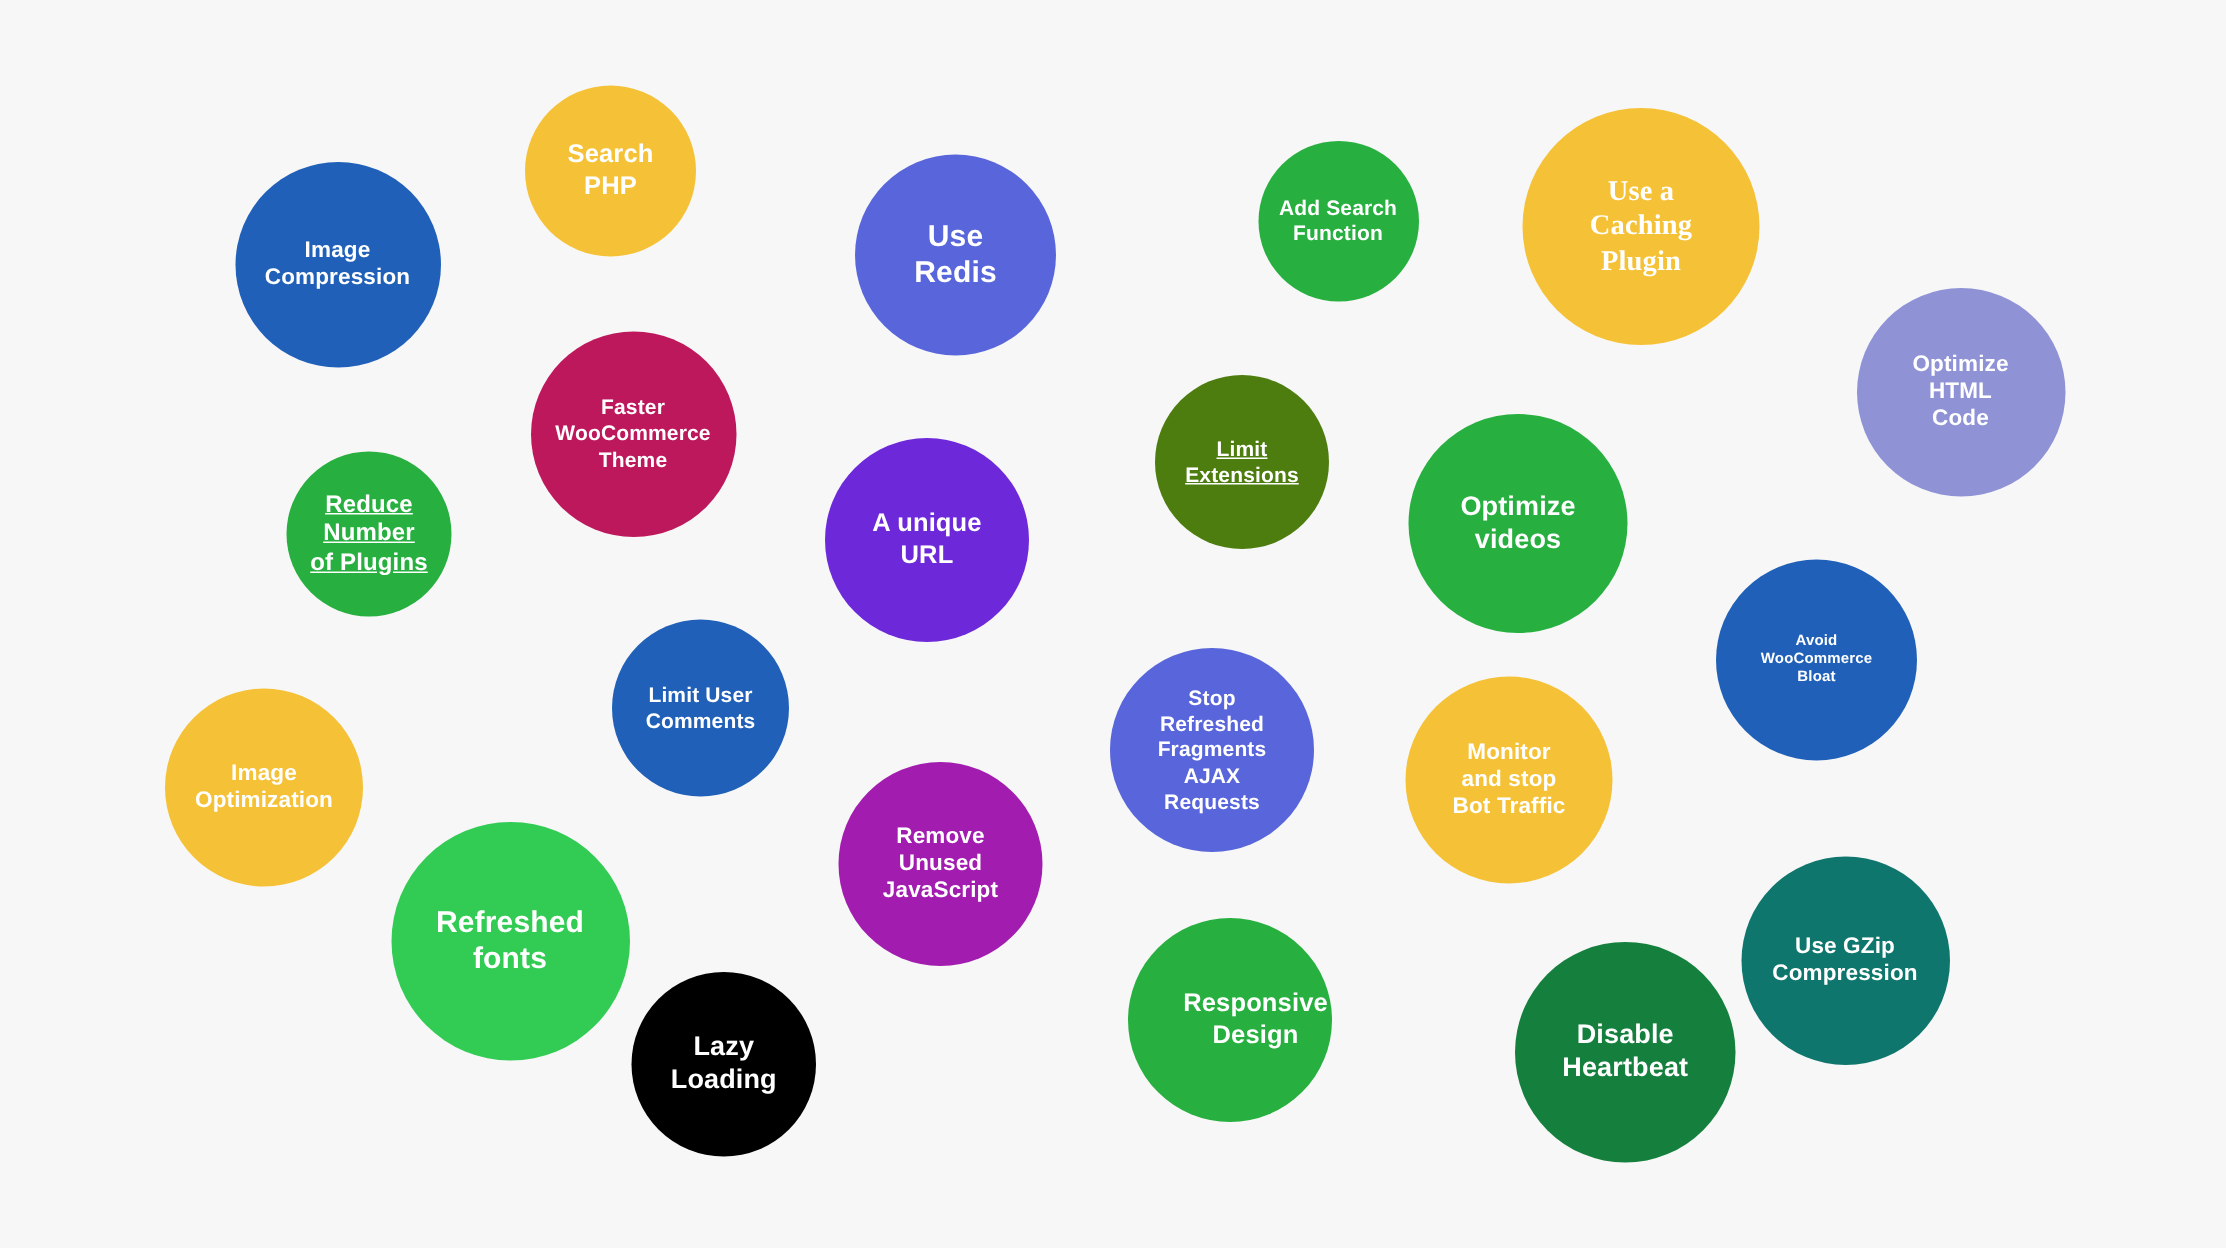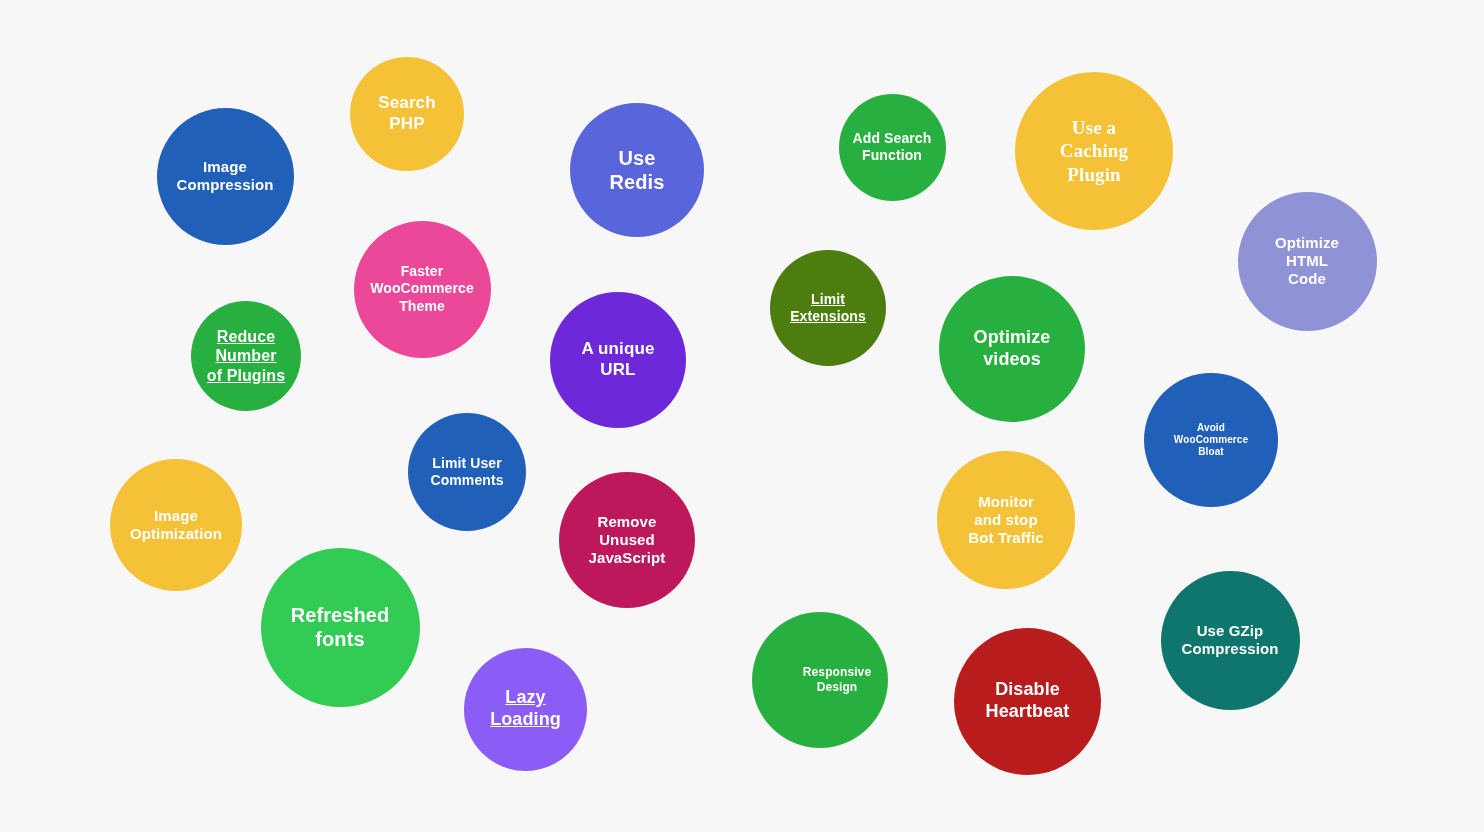--- a/index.html
+++ b/index.html
@@ -63,21 +63,21 @@
     <div class="bubble" style="width: 158px; height: 158px; left: 1015px; top: 72px; background: rgb(245, 194, 55); font-family: Liberation Serif, serif;">
       <span class="label" style="font-size: 19px;">Use a
 Caching
 Plugin</span>
     </div>
     <div class="bubble" style="width: 139px; height: 139px; left: 1237.5px; top: 191.5px; background: rgb(143, 147, 214);">
       <span class="label" style="font-size: 15px;">Optimize
 HTML
 Code</span>
     </div>
-    <div class="bubble" style="width: 137px; height: 137px; left: 353.5px; top: 220.5px; background: #ec4899; text-align: center;">
+    <div class="bubble" style="width: 137px; height: 137px; left: 353.5px; top: 220.5px; background: #be185d; text-align: center;">
       <span class="label" style="font-size: 14px;">Faster
 WooCommerce
 Theme</span>
     </div>
     <div class="bubble" style="width: 116px; height: 116px; left: 770px; top: 250px; background: #4d7c0f; text-decoration: underline;">
       <span class="label" style="font-size: 14px;">Limit
 Extensions</span>
     </div>
     <div class="bubble" style="width: 110px; height: 110px; left: 191px; top: 301px; background: rgb(39, 176, 63);">
       <span class="label" style="font-size: 16px; text-decoration: underline;">Reduce
@@ -98,43 +98,50 @@
 Bloat</span>
     </div>
     <div class="bubble" style="width: 118px; height: 118px; left: 408px; top: 413px; background: rgb(32, 96, 184);">
       <span class="label" style="font-size: 14px;">Limit User
 Comments</span>
     </div>
     <div class="bubble" style="width: 132px; height: 132px; left: 110px; top: 459px; background: rgb(245, 194, 55);">
       <span class="label" style="font-size: 15px;">Image
 Optimization</span>
     </div>
+    <div class="bubble" style="width: 136px; height: 136px; left: 740px; top: 432px; background: rgb(88, 101, 219);">
+      <span class="label" style="font-size: 14px;">Stop
+Refreshed
+Fragments
+AJAX
+Requests</span>
+    </div>
     <div class="bubble" style="width: 138px; height: 138px; left: 937px; top: 451px; background: rgb(245, 194, 55);">
       <span class="label" style="font-size: 15px;">Monitor
 and stop
 Bot Traffic</span>
     </div>
-    <div class="bubble" style="width: 136px; height: 136px; left: 559px; top: 472px; background: #be185d;">
+    <div class="bubble" style="width: 136px; height: 136px; left: 559px; top: 508px; background: #a21caf;">
       <span class="label" style="font-size: 15px;">Remove
 Unused
 JavaScript</span>
     </div>
     <div class="bubble" style="width: 159px; height: 159px; left: 260.5px; top: 547.5px; background: rgb(50, 204, 85);">
       <span class="label" style="font-size: 20px;">Refreshed
 fonts</span>
     </div>
     <div class="bubble" style="width: 139px; height: 139px; left: 1160.5px; top: 570.5px; background: #0f766e;">
       <span class="label" style="font-size: 15px;">Use GZip
 Compression</span>
     </div>
     <div class="bubble" style="width: 136px; height: 136px; left: 752px; top: 612px; background: rgb(39, 176, 63);">
-      <span class="label" style="font-size: 12px; margin-left: 34px;">Responsive
+      <span class="label" style="font-size: 17px; margin-left: 34px;">Responsive
 Design</span>
     </div>
-    <div class="bubble" style="width: 147px; height: 147px; left: 954px; top: 627.5px; background: #b91c1c;">
+    <div class="bubble" style="width: 147px; height: 147px; left: 1010px; top: 627.5px; background: #15803d;">
       <span class="label" style="font-size: 18px;">Disable
 Heartbeat</span>
     </div>
-    <div class="bubble" style="width: 123px; height: 123px; left: 464px; top: 647.5px; background: #8b5cf6; text-decoration: underline;">
+    <div class="bubble" style="width: 123px; height: 123px; left: 421px; top: 647.5px; background: #000000;">
       <span class="label" style="font-size: 18px;">Lazy
 Loading</span>
     </div>
   </div>
 
 </body></html>

